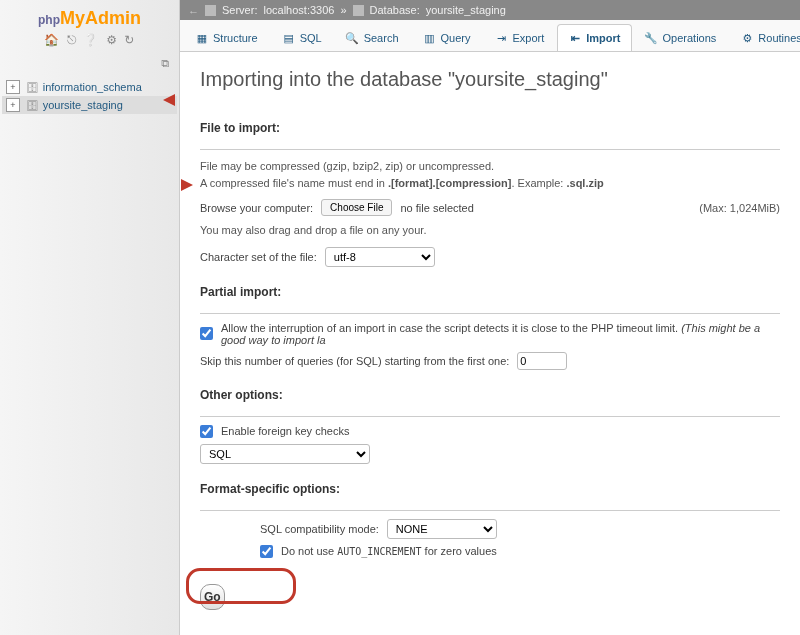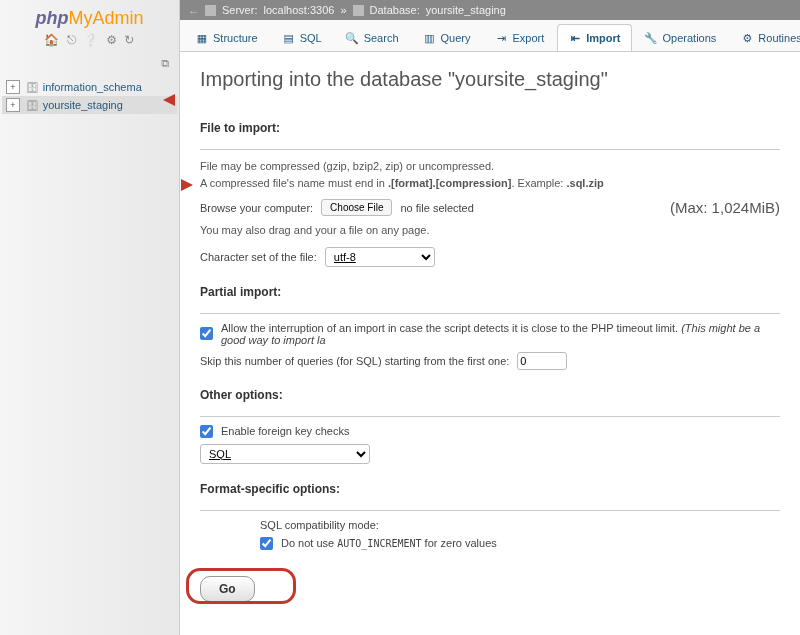--- a/index.html
+++ b/index.html
@@ -1,20 +1,20 @@
 <!DOCTYPE html>
 <html><head>
 <meta charset="utf-8">
 <style>
 * { box-sizing: border-box; margin: 0; padding: 0; }
 body { font-family: -apple-system, "Lucida Grande", Arial, sans-serif; font-size: 12px; color: #444; background: #fff; width: 800px; height: 635px; overflow: hidden; position: relative; }
 .sidebar { position: absolute; left: 0; top: 0; width: 180px; height: 635px; background: linear-gradient(to right, #f5f5f5, #e8e8e8); border-right: 1px solid #ccc; }
 .logo { text-align: center; padding: 8px 0 2px; }
-.logo .php { color: #666699; font-weight: bold; font-size: 18px; font-style: italic; }
-.logo .ma { color: #ff9900; font-weight: normal; font-size: 18px; }
+.logo .php { color: #666699; font-weight: bold; font-size: 12px; }
+.logo .ma { color: #ff9900; font-weight: bold; font-size: 18px; }
 .home-icons { text-align: center; padding: 2px 0 6px; font-size: 12px; color: #888; }
 .home-icons span { margin: 0 2px; cursor: pointer; }
 .tabs-nav { display: flex; border-bottom: 1px solid #ccc; font-size: 11px; }
 .tabs-nav div { flex: 1; text-align: center; padding: 5px 2px; color: #235a81; cursor: pointer; }
 .tabs-nav div.active { border-bottom: 2px solid #235a81; }
 .link-icon { text-align: right; padding: 4px 10px; font-size: 11px; color: #888; }
 .tree { padding: 4px 2px; font-size: 11px; }
 .tree-item { display: flex; align-items: center; padding: 2px 4px; color: #235a81; cursor: pointer; }
 .tree-item.selected { background: #ddd; }
 .tree-toggle { width: 14px; height: 14px; border: 1px solid #999; display: inline-flex; align-items: center; justify-content: center; font-size: 9px; background: #fff; margin-right: 2px; color: #555; }
@@ -26,27 +26,27 @@
 .top-tabs { display: flex; background: #f9f9f9; border-bottom: 1px solid #ccc; padding: 4px 4px 0; gap: 2px; overflow: hidden; }
 .top-tab { display: flex; align-items: center; gap: 4px; padding: 6px 10px; font-size: 11px; color: #235a81; border: 1px solid transparent; border-bottom: none; cursor: pointer; white-space: nowrap; border-radius: 4px 4px 0 0; }
 .top-tab.active { background: #fff; border-color: #ccc; color: #235a81; font-weight: bold; }
 .top-tab .ticon { width: 14px; height: 14px; display: inline-flex; align-items: center; justify-content: center; font-size: 11px; }
 .content { padding: 16px 20px; overflow-y: auto; height: calc(635px - 50px); }
 h2 { font-size: 20px; font-weight: normal; color: #555; margin-bottom: 30px; }
 .section-title { font-weight: bold; font-size: 12px; color: #333; border-bottom: 1px solid #ccc; padding-bottom: 14px; margin: 18px 0 8px; }
 .hint { font-size: 11px; color: #555; line-height: 1.5; margin-bottom: 8px; }
 .row { display: flex; align-items: center; gap: 8px; font-size: 11px; margin: 6px 0; color: #444; }
 .choose-btn { font-size: 10px; padding: 2px 8px; border: 1px solid #bbb; border-radius: 3px; background: #f6f6f6; cursor: pointer; }
-.max-note { margin-left: auto; font-size: 15px; color: #555; }
-select { font-size: 11px; padding: 2px 4px; border: 1px solid #bbb; border-radius: 3px; background: #fff; min-width: 110px; text-decoration: underline; }
+.max-note { margin-left: auto; font-size: 11px; color: #555; }
+select { font-size: 11px; padding: 2px 4px; border: 1px solid #bbb; border-radius: 3px; background: #fff; min-width: 110px; }
 input[type=number] { width: 50px; font-size: 11px; padding: 2px; border: 1px solid #bbb; border-radius: 3px; }
 input[type=checkbox] { accent-color: #3b7dd8; }
 .ital { font-style: italic; }
 .format-row { margin-left: 60px; align-items: center; }
-.go-btn { margin-top: 20px; padding: 5px 18px; border: 1px solid #999; border-radius: 10px; background: linear-gradient(#fff,#e0e0e0); font-size: 12px; font-weight: bold; color: #333; cursor: pointer; }
+.go-btn { margin-top: 20px; padding: 5px 3px; border: 1px solid #999; border-radius: 10px; background: linear-gradient(#fff,#e0e0e0); font-size: 12px; font-weight: bold; color: #333; cursor: pointer; }
 .collapse-handle { position: absolute; left: 180px; top: 0; width: 10px; height: 8px; background: #888; }
 
 .ann-arrow-r { position: absolute; width: 0; height: 0; border-top: 6px solid transparent; border-bottom: 6px solid transparent; border-left: 12px solid #c0392b; }
 .ann-arrow-l { position: absolute; width: 0; height: 0; border-top: 6px solid transparent; border-bottom: 6px solid transparent; border-right: 12px solid #c0392b; }
 .ann-box { position: absolute; border: 3px solid #c0392b; border-radius: 14px; }
 .code { font-family: Menlo, monospace; font-size: 10px; }
 </style>
 </head>
 <body>
 
@@ -133,21 +133,21 @@
     <div class="hint">
       <span>File may be compressed (gzip, bzip2, zip) or uncompressed.</span><br>
       <span>A compressed file's name must end in </span><b>.[format].[compression]</b><span>. Example: </span><b>.sql.zip</b>
     </div>
     <div class="row">
       <span>Browse your computer:</span>
       <button class="choose-btn">Choose File</button>
       <span>no file selected</span>
       <span class="max-note">(Max: 1,024MiB)</span>
     </div>
-    <div class="hint">You may also drag and your a file on any page.</div>
+    <div class="hint">You may also drag and drop a file on any your.</div>
     <div class="row">
       <span>Character set of the file:</span>
       <select><option>utf-8</option></select>
     </div>
 
     <div class="section-title">Partial import:</div>
     <div class="row">
       <input type="checkbox" checked="" style="">
       <span><span>Allow the interruption of an import in case the script detects it is close to the PHP timeout limit.</span> <span class="ital">(This might be a good way to import la</span></span>
     </div>
@@ -162,20 +162,21 @@
       <span>Enable foreign key checks</span>
     </div>
 
     <div class="row">
       <select style="min-width:170px"><option>SQL</option></select>
     </div>
 
     <div class="section-title">Format-specific options:</div>
     <div class="row format-row">
       <span>SQL compatibility mode:</span>
+      <select><option>NONE</option></select>
     </div>
     <div class="row format-row">
       <input type="checkbox" checked="" style="">
       <span><span>Do not use </span><span class="code">AUTO_INCREMENT</span><span> for zero values</span></span>
     </div>
 
     <button class="go-btn">Go</button>
   </div>
 </div>
 

